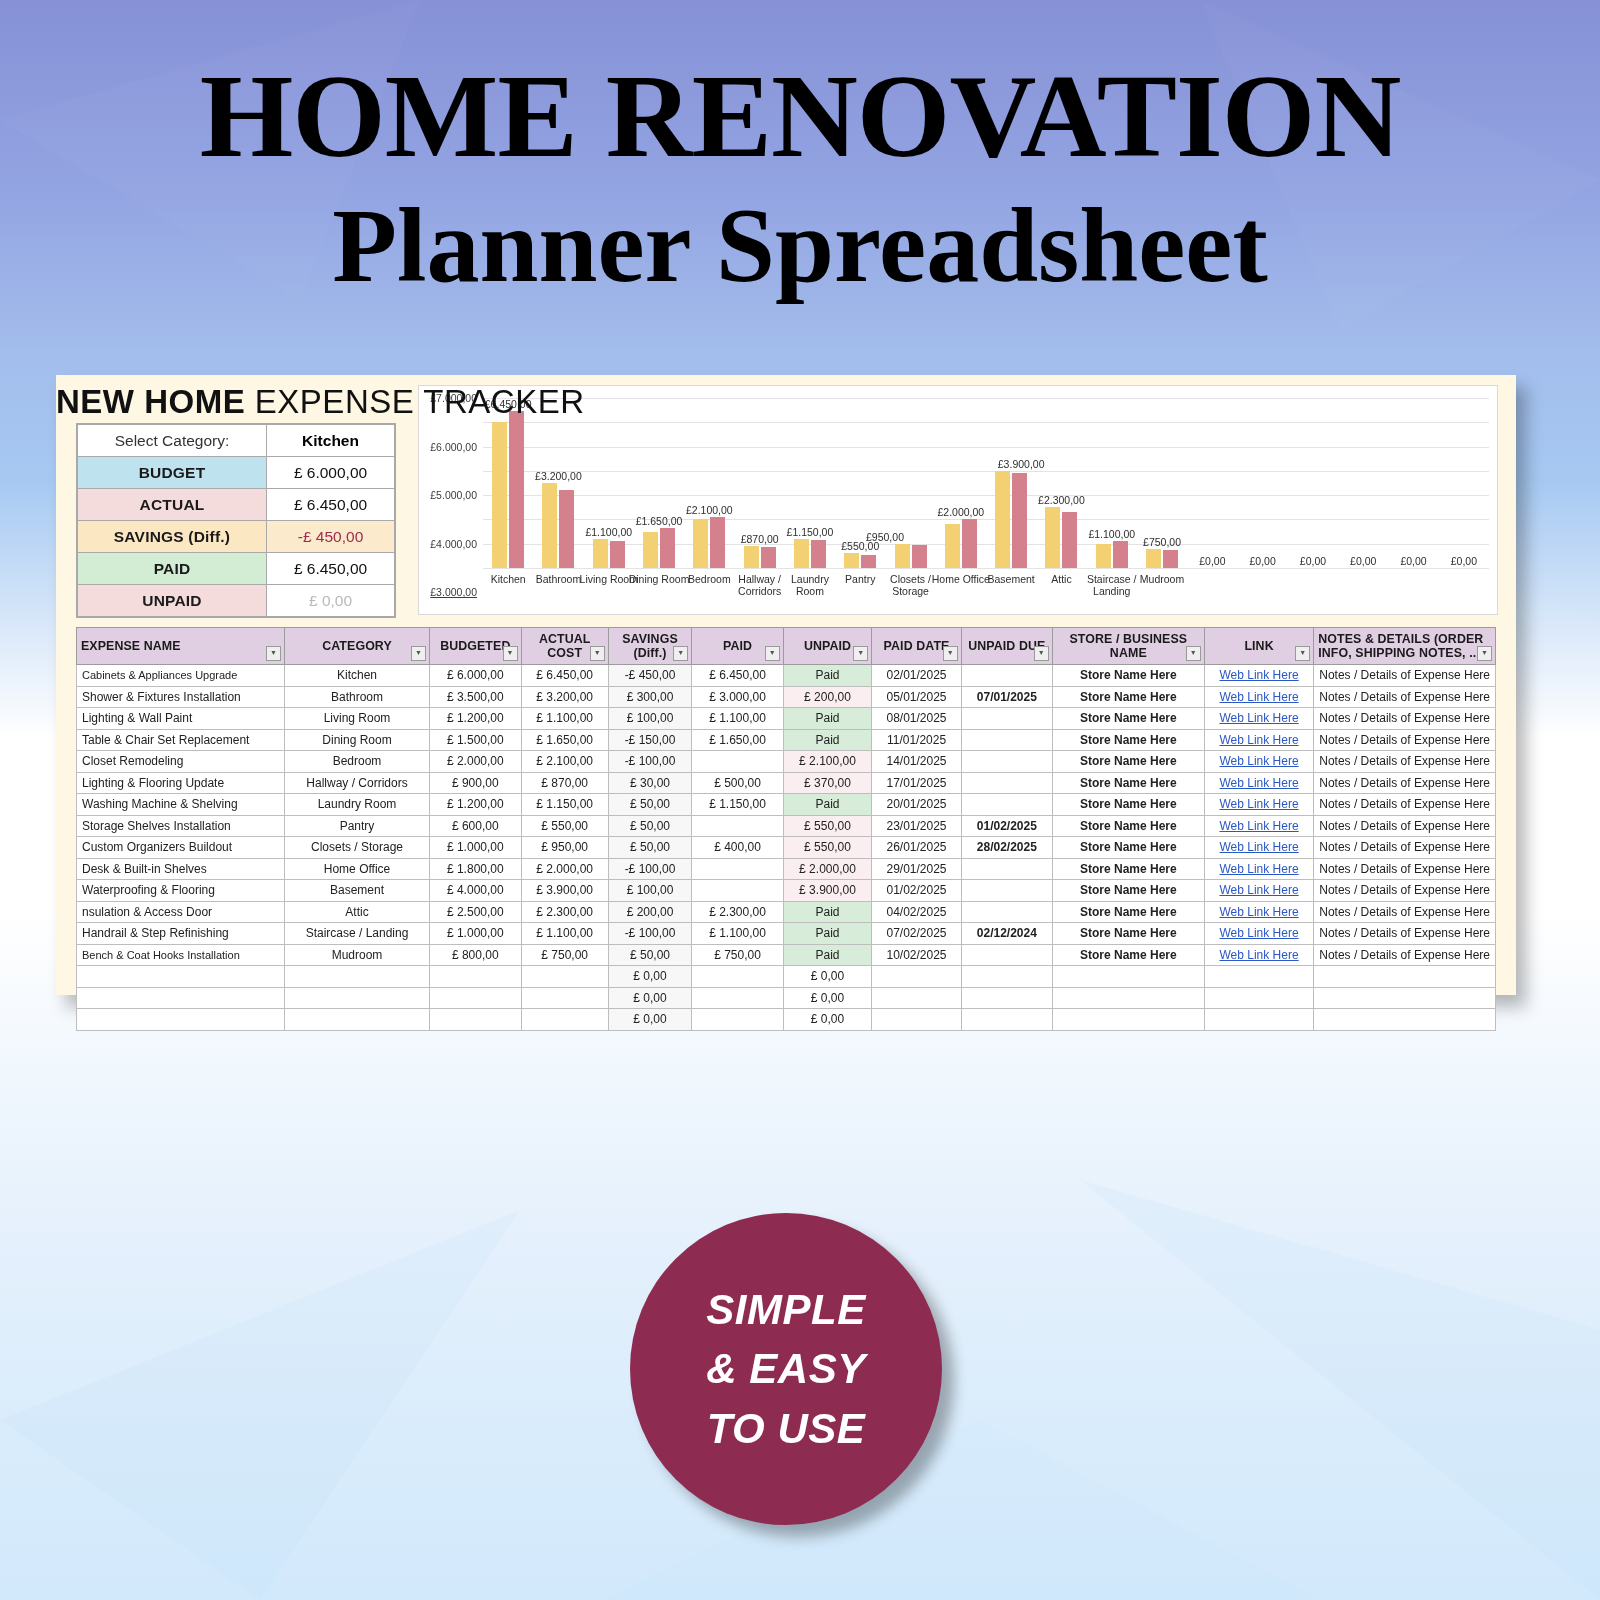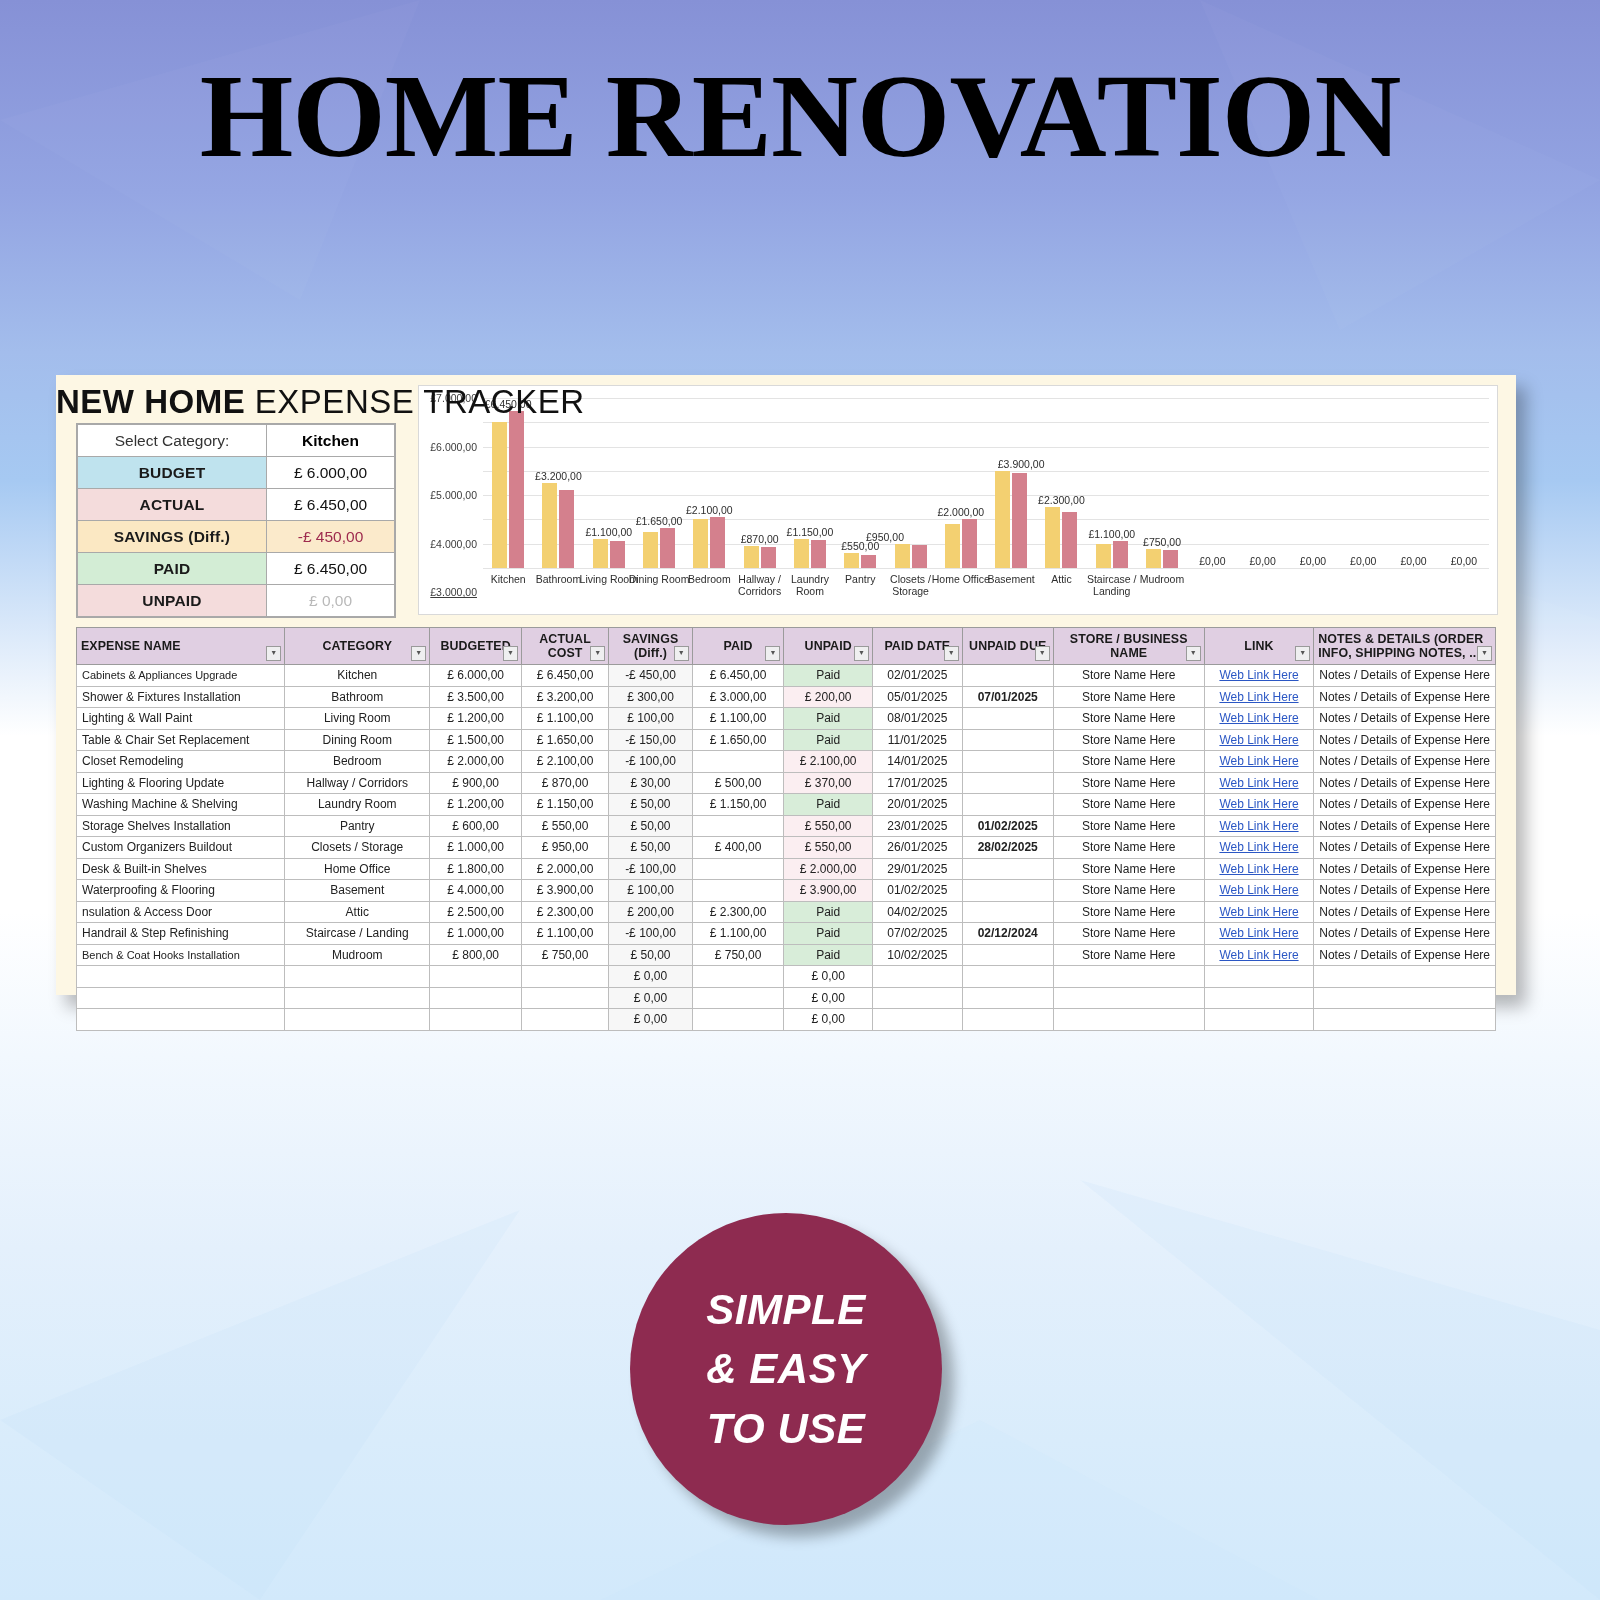--- a/index.html
+++ b/index.html
@@ -90,21 +90,21 @@
              white-space:nowrap;overflow:hidden;}
   .c-name{width:215px;text-align:left;}
   .c-cat{width:153px;text-align:center;}
   .c-bud{width:88px;text-align:center;}
   .c-act{width:88px;text-align:center;}
   .c-sv{width:84px;text-align:center;background:#f7f7f7;}
   .c-pd{width:95px;text-align:center;}
   .c-up{width:90px;text-align:center;}
   .c-pdate{width:90px;text-align:center;}
   .c-udue{width:92px;text-align:center;}
-  .c-store{width:168px;text-align:center;}
+  .c-store{width:168px;text-align:center;font-weight:bold;}
   .c-link{width:110px;text-align:center;}
   .c-notes{text-align:left;}
   .pos{color:#4e7c55;}
   .neg{color:#c0405e;}
   .z0{color:#c8c8c8;}
   .paid-pill{background:#d8edd9;color:#b03a5b;}
   .due-amt{background:#fbeef1;color:#a92f52;}
   .duedate{color:#a92f52;font-weight:700;}
   .wlink{color:#2b57c4;text-decoration:underline;}
   .smallname{font-size:11px;}
@@ -128,20 +128,21 @@
   <polygon points="1200,0 1600,180 1340,330" fill="#ffffff" opacity="0.07"></polygon>
   <polygon points="0,700 380,520 120,980" fill="#ffffff" opacity="0.10"></polygon>
   <polygon points="1600,620 1240,500 1600,940" fill="#ffffff" opacity="0.10"></polygon>
   <polygon points="0,1420 520,1210 260,1600" fill="#bcdcf6" opacity="0.45"></polygon>
   <polygon points="1600,1330 1080,1180 1600,1600" fill="#bcdcf6" opacity="0.45"></polygon>
   <polygon points="600,1600 980,1420 1320,1600" fill="#c8e4f8" opacity="0.45"></polygon>
 </svg>
 
 <div class="head-wrap">
   <div class="h-title">HOME RENOVATION</div>
+  <div class="h-sub">Planner Spreadsheet</div>
 </div>
 
 <div class="sheet">
 
   <div class="sheet-top">
 
     <div class="summary">
       <table>
         <tbody>
             <tr class="r-select">

